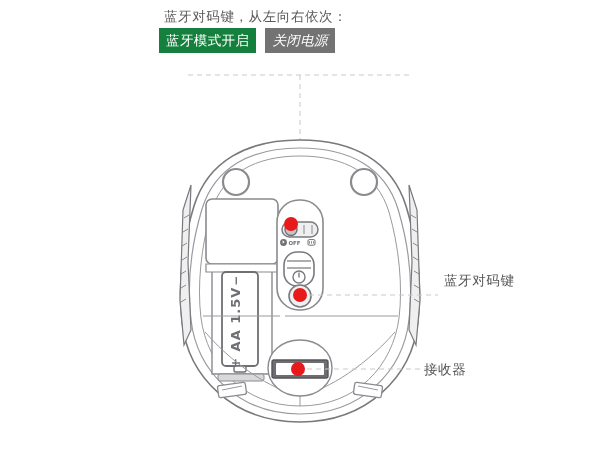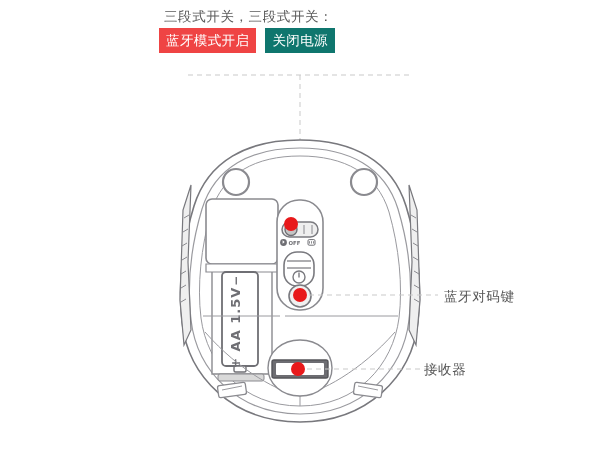--- a/index.html
+++ b/index.html
@@ -40,48 +40,48 @@
     align-items: center;
     justify-content: center;
     height: 25px;
     padding: 0 7px;
     font-size: 13.5px;
     letter-spacing: 0.4px;
     color: #ffffff;
     white-space: nowrap;
     box-sizing: border-box;
   }
-  .badge.dark  { background: #ef4444; }
-  .badge.light { background: #0f766e; }
+  .badge.dark  { background: #15803d; }
+  .badge.light { background: #737373; font-style: italic; }
 
   
   #diagram-stage {
     position: absolute;
     left: 0;
     top: 0;
     width: 600px;
     height: 450px;
   }
   #diagram-stage svg { display: block; }
 
   
   .callout-label {
     position: absolute;
     font-size: 13.5px;
     letter-spacing: 0.6px;
     color: #555555;
     white-space: nowrap;
   }
-  #label-bt      { left: 444px; top: 288px; }
+  #label-bt      { left: 444px; top: 272px; }
   #label-receiver{ left: 424px; top: 361px; }
 </style>
 </head>
 <body>
 
-<div id="header-caption">三段式开关，三段式开关：</div>
+<div id="header-caption">蓝牙对码键，从左向右依次：</div>
 
 <div id="badge-row">
   <div class="badge dark">蓝牙模式开启</div>
   <div class="badge light">关闭电源</div>
 </div>
 
 <div id="diagram-stage">
 <svg width="600" height="450" viewBox="0 0 600 450" xmlns="http://www.w3.org/2000/svg">
   <defs>
     <clipPath id="clip-body">

